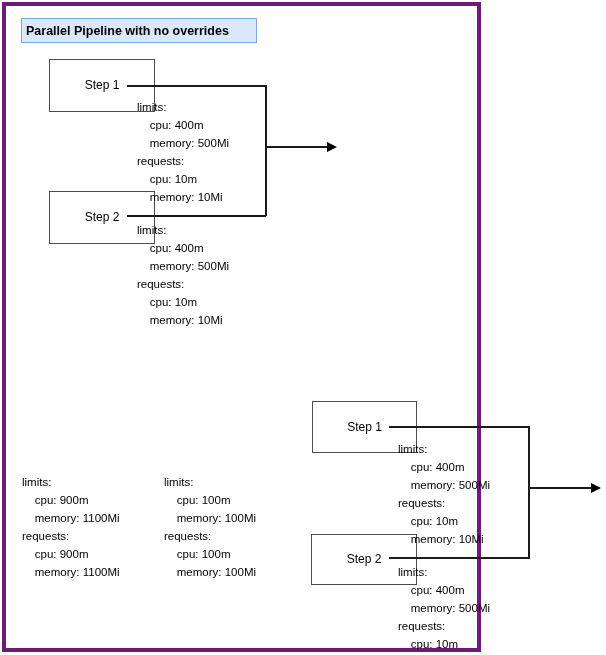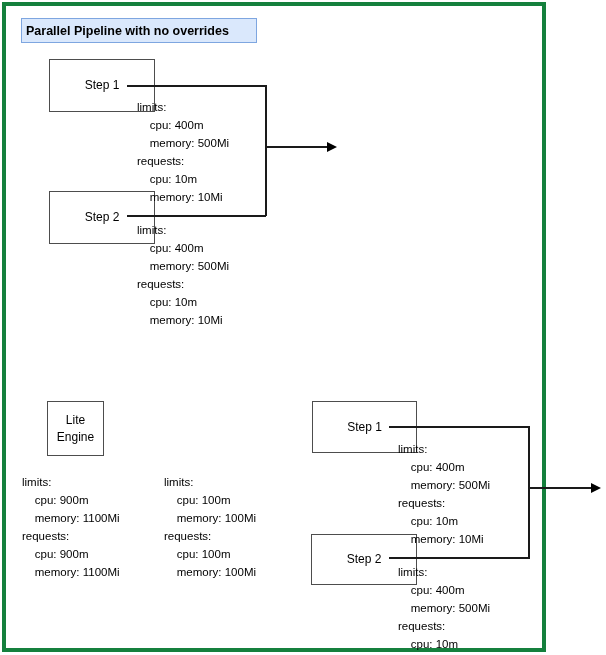--- a/index.html
+++ b/index.html
@@ -5,22 +5,22 @@
   * { margin: 0; padding: 0; box-sizing: border-box; }
   html, body {
     width: 606px; height: 655px;
     background: #ffffff;
     font-family: "Liberation Sans", sans-serif;
     overflow: hidden;
   }
   .frame {
     position: absolute;
     left: 2px; top: 2px;
-    width: 544px; height: 650px;
-    border: 4px solid #15803d;
+    width: 479px; height: 650px;
+    border: 4px solid #701a75;
     background: #ffffff;
   }
   .canvas { position: absolute; left: 0; top: 0; width: 597px; height: 642px; }
 
   .title-box {
     position: absolute;
     background: #dae8fc;
     border: 1px solid #7ea6e0;
     display: flex;
     align-items: center;
@@ -87,22 +87,20 @@
     cpu: 10m
     memory: 10Mi</div>
     <div class="res-block" style="left:131px; top:215px;">limits:
     cpu: 400m
     memory: 500Mi
 requests:
     cpu: 10m
     memory: 10Mi</div>
 
 
-    <div class="node-box" style="left:13px; top:395px; width:57px; height:55px;"><span>Lite
-Engine</span></div>
 
 
     <div class="node-box" style="left:278px; top:395px; width:105px; height:52px;"><span>Step 1</span></div>
 
     <div class="node-box" style="left:277px; top:528px; width:106px; height:51px;"><span>Step 2</span></div>
 
     <div class="line" style="left:383px; top:420px; width:140px; height:1.5px;"></div>
     <div class="line" style="left:383px; top:551px; width:140px; height:1.5px;"></div>
     <div class="line" style="left:522px; top:420px; width:1.5px; height:133px;"></div>
     <div class="line" style="left:523px; top:481px; width:62px; height:2px;"></div>

